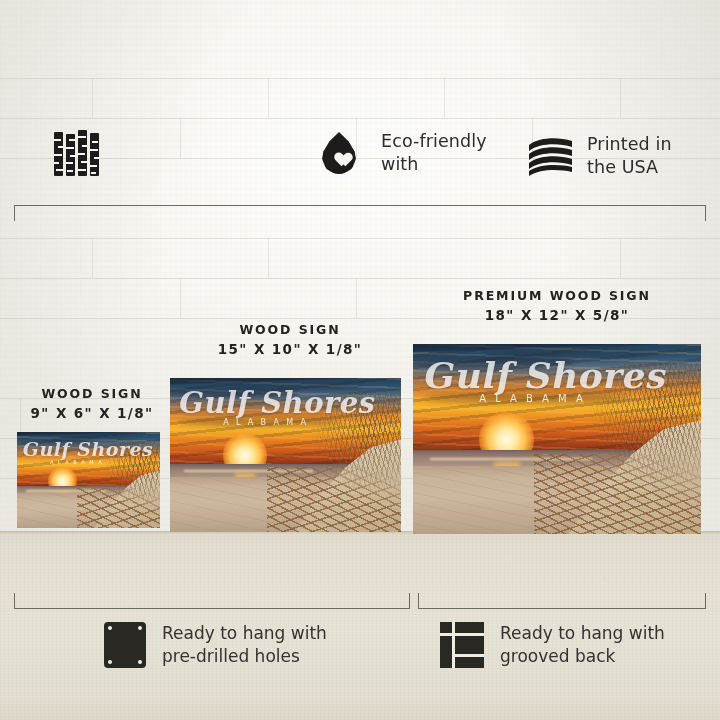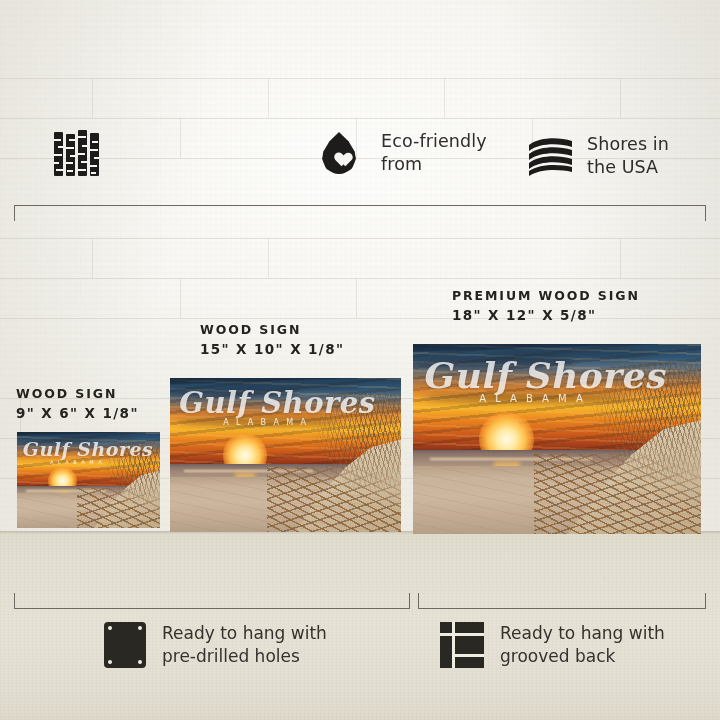--- a/index.html
+++ b/index.html
@@ -82,21 +82,21 @@
   }
   .drop .heart::before{left:8.2px;transform:rotate(45deg);transform-origin:0 100%;}
   .drop .heart::after{left:8.2px;transform:rotate(-45deg);transform-origin:100% 100%;}
 
   
   .flag{width:46px;height:40px;position:relative;}
   .flag svg{display:block;}
 
   
   .sign-label{
-    position:absolute;color:#24231f;
+    position:absolute;text-align:center;color:#24231f;
     font-family:"DejaVu Sans", sans-serif;font-weight:700;
   }
   .sign-label .l1{font-size:12.5px;letter-spacing:1.9px;line-height:1.55;}
   .sign-label .l2{font-size:13.5px;letter-spacing:1.4px;line-height:1.55;}
 
   .sign{position:absolute;overflow:hidden;}
   .sign .edge{
     position:absolute;inset:0;
     box-shadow:0 2px 7px rgba(60,55,45,.30);
   }
@@ -238,37 +238,37 @@
         </span>
       </span>
     </span>
   </div>
 
   <div class="feature" style="left:322px;top:130px;">
     <span class="ficon">
       <span class="drop"><span class="body"></span><span class="heart"></span></span>
     </span>
     <span class="ftext">Eco-friendly
-from</span>
+with</span>
   </div>
 
   <div class="feature" style="left:528px;top:133px;">
     <span class="ficon" style="height:40px;">
       <span class="flag">
         <svg width="46" height="40" viewBox="0 0 46 40" aria-hidden="true">
           <g fill="#1d1c1a">
             <path d="M1 9 C12 1, 30 1, 44 5 L44 11 C30 7, 12 7, 1 15 Z"></path>
             <path d="M1 18 C12 10, 30 10, 44 14 L44 20 C30 16, 12 16, 1 24 Z"></path>
             <path d="M1 27 C12 19, 30 19, 44 23 L44 29 C30 25, 12 25, 1 33 Z"></path>
             <path d="M1 35 C12 28, 30 28, 44 31 L44 36 C30 33, 12 33, 1 40 Z"></path>
           </g>
         </svg>
       </span>
     </span>
-    <span class="ftext">Shores in
+    <span class="ftext">Printed in
 the USA</span>
   </div>
 
   <div class="bracket down" style="left:14px;top:205px;width:692px;height:17px;">
     <span class="hline"></span>
       <span class="tick l"></span>
       <span class="tick r"></span>
   </div>
 
   <div class="sign-label" style="left:452px;top:286px;width:210px;">

